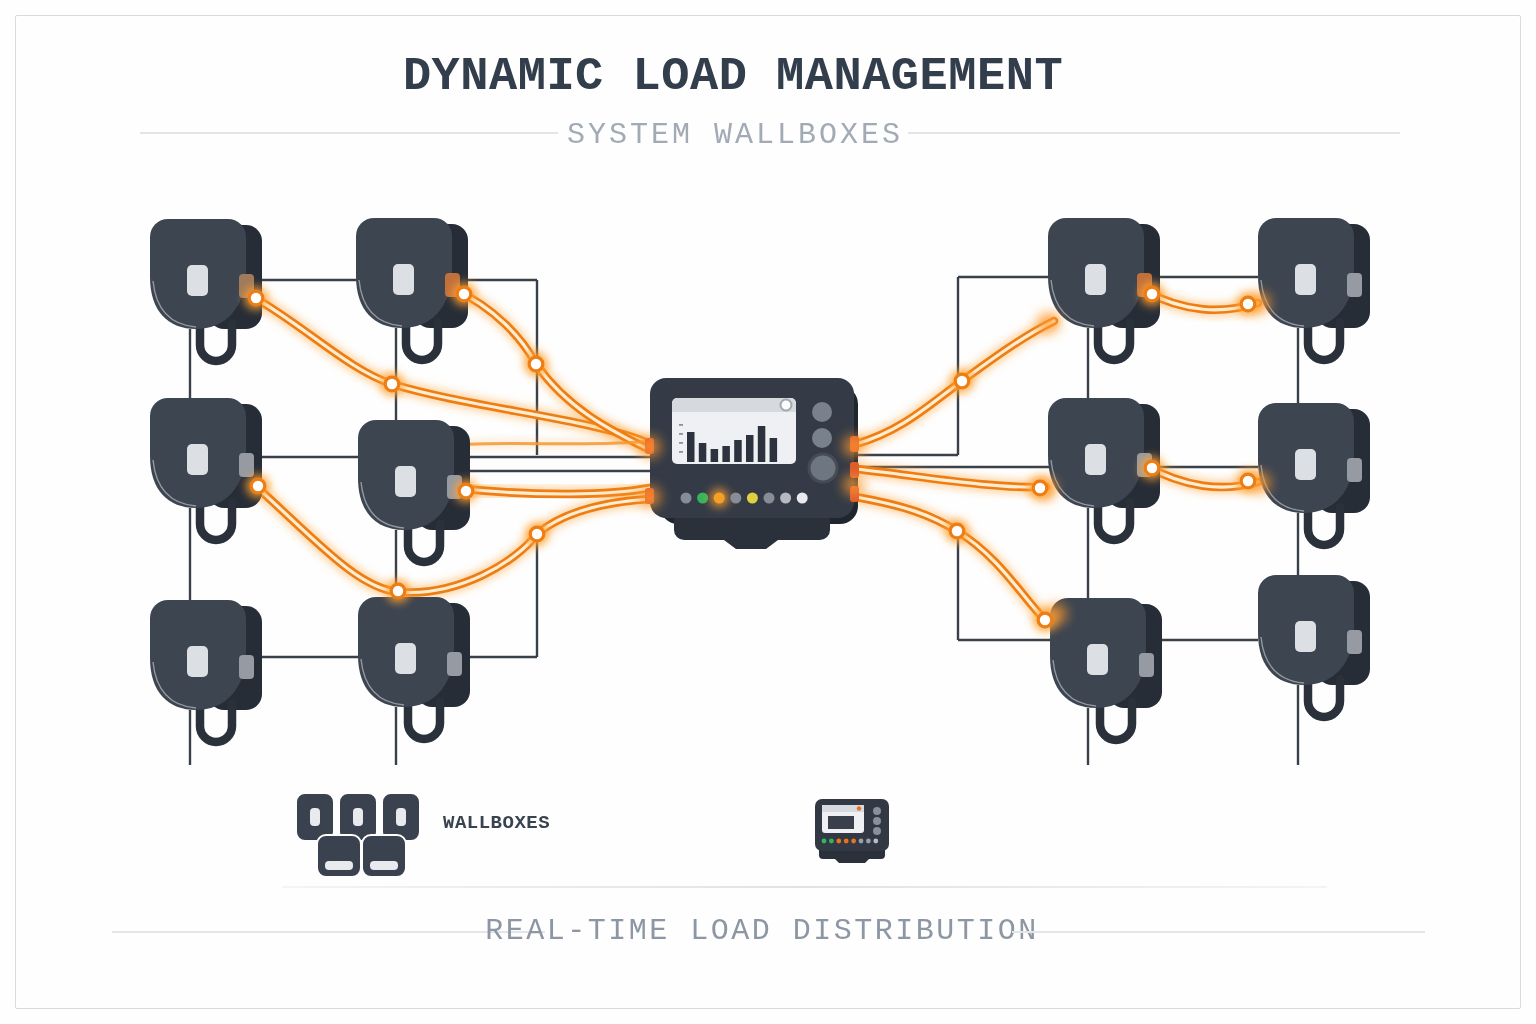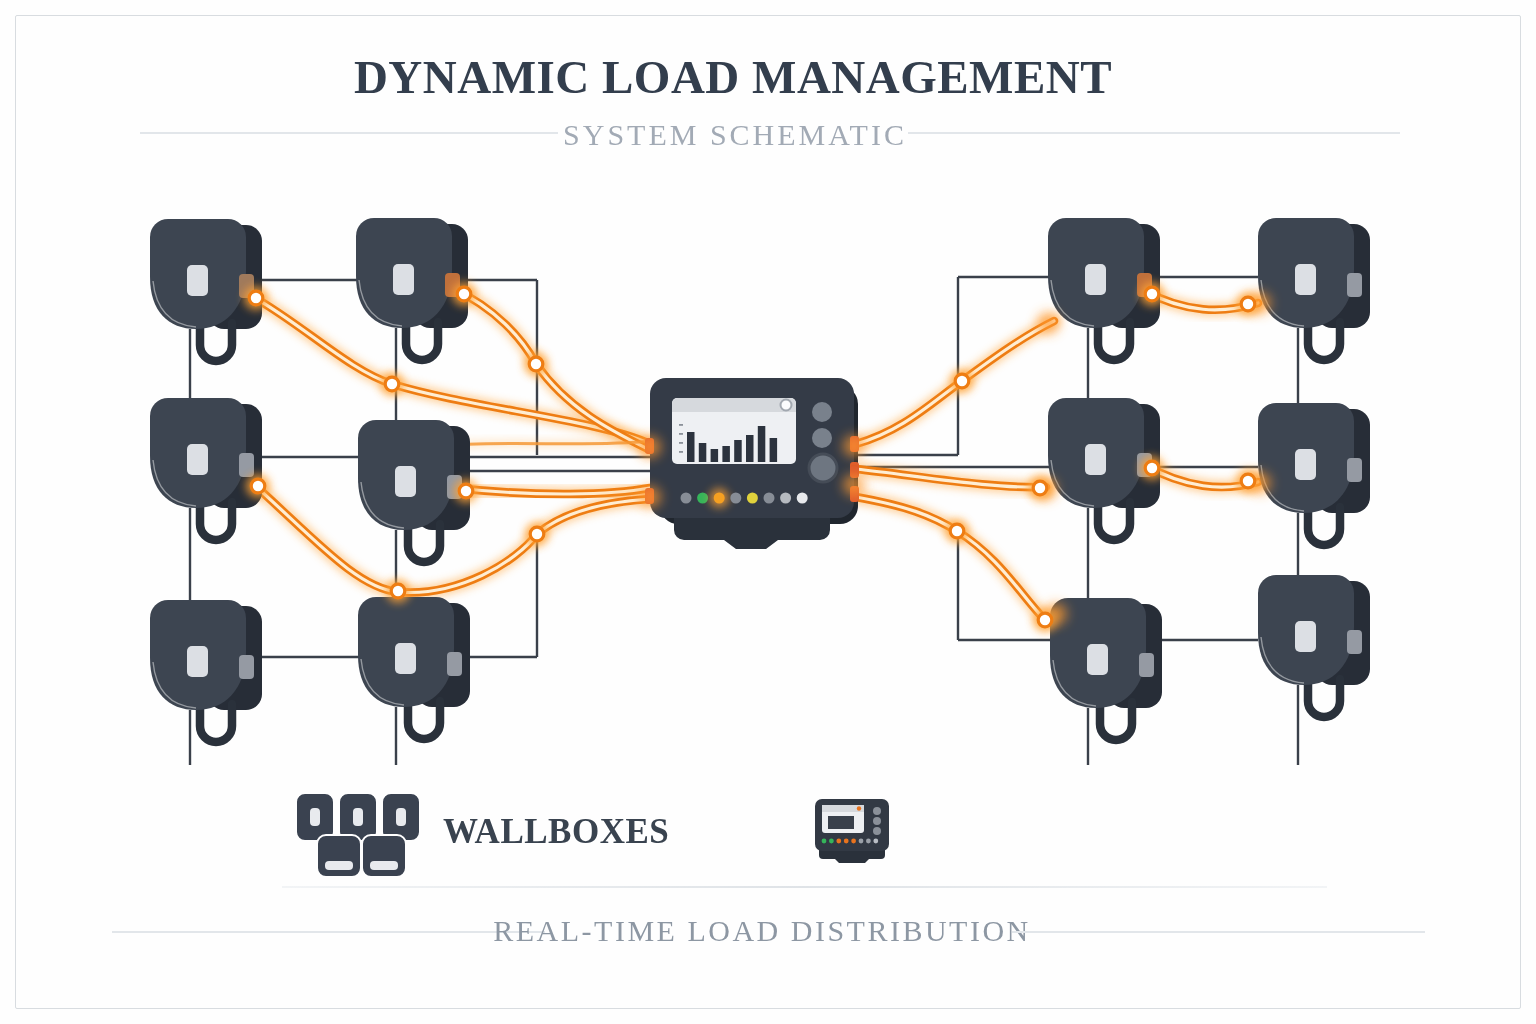--- a/index.html
+++ b/index.html
@@ -1,49 +1,49 @@
 <!DOCTYPE html>
 <html><head>
 <meta charset="utf-8">
 <style>
   html,body{margin:0;padding:0;background:#ffffff;}
   .canvas{position:relative;width:1536px;height:1024px;background:#fefefe;overflow:hidden;
-          font-family:Liberation Serif, serif;}
+          font-family:Liberation Mono, monospace;}
   .frame{position:absolute;left:15px;top:15px;right:15px;bottom:15px;
          border:1.5px solid #d8dce0;border-radius:2px;pointer-events:none;}
   .title{position:absolute;top:50px;left:733px;transform:translateX(-50%);
          font-size:47px;font-weight:700;letter-spacing:.5px;color:#333e4d;white-space:nowrap;}
   .subtitle{position:absolute;top:118px;left:735px;transform:translateX(-50%);
          font-size:30px;font-weight:400;letter-spacing:3px;color:#a2aab5;white-space:nowrap;}
   .h-line{position:absolute;height:2px;background:#e2e6ea;}
   .line-sub-left{left:140px;top:132px;width:418px;}
   .line-sub-right{left:908px;top:132px;width:492px;}
   .line-foot-left{left:112px;top:931px;width:433px;}
   .line-foot-right{left:1012px;top:931px;width:413px;}
   .legend-divider{position:absolute;left:282px;top:886px;width:1045px;height:2px;
          background:linear-gradient(90deg,#f2f4f6,#dfe3e7,#f2f4f6);}
   .footer-caption{position:absolute;top:914px;left:762px;transform:translateX(-50%);
          font-size:30px;font-weight:400;letter-spacing:2.5px;color:#8d97a3;white-space:nowrap;}
-  .legend-label{position:absolute;font-size:35px;font-weight:700;letter-spacing:.5px;
+  .legend-label{position:absolute;font-size:19px;font-weight:700;letter-spacing:.5px;
          color:#39434f;white-space:nowrap;}
   .legend-label-wallboxes{left:443px;top:812px;}
   .legend-label-ccu{left:912px;top:812px;}
   svg{position:absolute;left:0;top:0;}
 </style>
 </head>
 <body>
 
 <div class="canvas">
 
   <div class="frame"></div>
 
   <div class="title">DYNAMIC LOAD MANAGEMENT</div>
 
   <div class="h-line line-sub-left"></div>
-  <div class="subtitle">SYSTEM SCHEMATIC</div>
+  <div class="subtitle">SYSTEM WALLBOXES</div>
   <div class="h-line line-sub-right"></div>
 
   <svg id="schematic" width="1536" height="1024" viewBox="0 0 1536 1024">
     <defs>
       <filter id="cableGlow" x="-60%" y="-60%" width="220%" height="220%">
         <feGaussianBlur stdDeviation="4"></feGaussianBlur>
       </filter>
       <filter id="nodeGlow" x="-120%" y="-120%" width="340%" height="340%">
         <feGaussianBlur stdDeviation="4"></feGaussianBlur>
       </filter>

